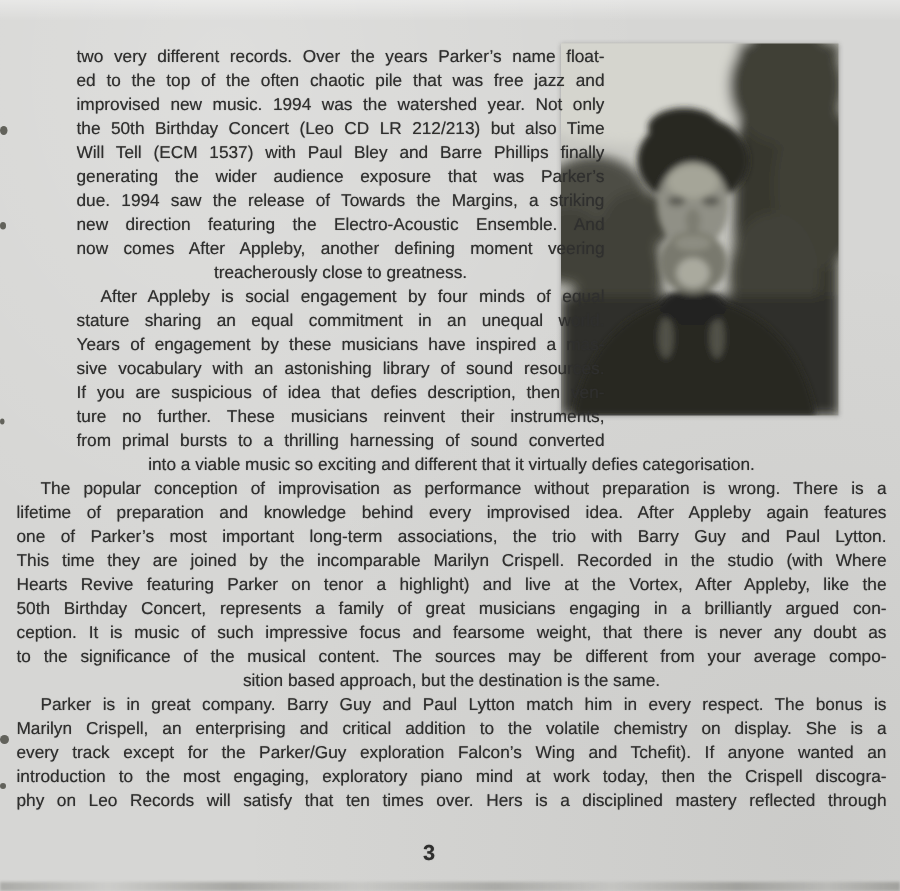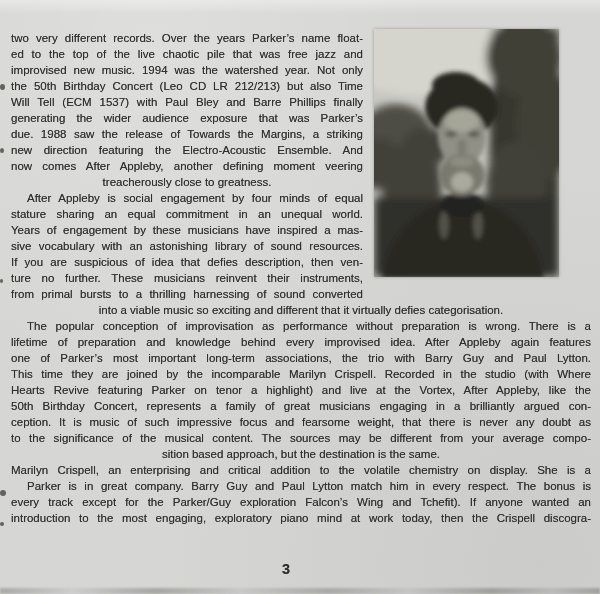--- a/index.html
+++ b/index.html
@@ -29,21 +29,21 @@
 
   
   .body-text{
     position:absolute;left:11px;top:30px;
     font-size:11.5px;line-height:16px;color:var(--ink,#2f2f2e);
     text-shadow:0 0 .6px rgba(47,47,46,.65);
   }
   .line{height:16px;overflow:hidden;text-align:center;}
   .line.just{text-align:justify;}
   .line.just::after{content:"";display:inline-block;width:100%;height:0;}
-  .line.narrow{width:352px;}
+  .line.narrow{width:352px;margin-left:40px;}
   .line.wide{width:580px;}
   .line.ind{text-indent:16px;}
   .it{}
 
   
   .photo{
     position:absolute;left:374px;top:29px;width:185px;height:248px;
     box-shadow:0 0 3px rgba(40,40,36,.35);
     background:var(--sky,#cacac5);
   }
@@ -123,47 +123,48 @@
       <ellipse class="ph-beard" cx="88" cy="146" rx="23" ry="21"></ellipse>
       <ellipse class="ph-mustache" cx="88" cy="133" rx="12" ry="5"></ellipse>
       <ellipse class="ph-beardlight" cx="88" cy="153" rx="11" ry="10"></ellipse>
     </g>
     <rect class="ph-veil" x="0" y="0" width="185" height="248"></rect>
   </svg>
 </figure>
 
 <div class="body-text">
     <div class="line narrow just"><span>two very different records. Over the years Parker’s name float-</span></div>
-    <div class="line narrow just"><span>ed to the top of the live chaotic pile that was free jazz and</span></div>
+    <div class="line narrow just"><span>ed to the top of the often chaotic pile that was free jazz and</span></div>
     <div class="line narrow just"><span>improvised new music. 1994 was the watershed year. Not only</span></div>
     <div class="line narrow just"><span>the </span><span class="it">50th Birthday Concert</span><span> (Leo CD LR 212/213) but also </span><span class="it">Time</span></div>
     <div class="line narrow just"><span class="it">Will Tell</span><span> (ECM 1537) with Paul Bley and Barre Phillips finally</span></div>
     <div class="line narrow just"><span>generating the wider audience exposure that was Parker’s</span></div>
-    <div class="line narrow just"><span>due. 1988 saw the release of </span><span class="it">Towards the Margins</span><span>, a striking</span></div>
+    <div class="line narrow just"><span>due. 1994 saw the release of </span><span class="it">Towards the Margins</span><span>, a striking</span></div>
     <div class="line narrow just"><span>new direction featuring the Electro-Acoustic Ensemble. And</span></div>
     <div class="line narrow just"><span>now comes </span><span class="it">After Appleby</span><span>, another defining moment veering</span></div>
     <div class="line narrow"><span>treacherously close to greatness.</span></div>
     <div class="line narrow just ind"><span class="it">After Appleby</span><span> is social engagement by four minds of equal</span></div>
     <div class="line narrow just"><span>stature sharing an equal commitment in an unequal world.</span></div>
     <div class="line narrow just"><span>Years of engagement by these musicians have inspired a mas-</span></div>
     <div class="line narrow just"><span>sive vocabulary with an astonishing library of sound resources.</span></div>
     <div class="line narrow just"><span>If you are suspicious of idea that defies description, then ven-</span></div>
     <div class="line narrow just"><span>ture no further. These musicians reinvent their instruments,</span></div>
     <div class="line narrow just"><span>from primal bursts to a thrilling harnessing of sound converted</span></div>
     <div class="line wide"><span>into a viable music so exciting and different that it virtually defies categorisation.</span></div>
     <div class="line wide just ind"><span>The popular conception of improvisation as performance without preparation is wrong. There is a</span></div>
     <div class="line wide just"><span>lifetime of preparation and knowledge behind every improvised idea. </span><span class="it">After Appleby</span><span> again features</span></div>
     <div class="line wide just"><span>one of Parker’s most important long-term associations, the trio with Barry Guy and Paul Lytton.</span></div>
     <div class="line wide just"><span>This time they are joined by the incomparable Marilyn Crispell. Recorded in the studio (with </span><span class="it">Where</span></div>
     <div class="line wide just"><span class="it">Hearts Revive</span><span> featuring Parker on tenor a highlight) and live at the Vortex, </span><span class="it">After Appleby</span><span>, like the</span></div>
     <div class="line wide just"><span class="it">50th Birthday Concert</span><span>, represents a family of great musicians engaging in a brilliantly argued con-</span></div>
     <div class="line wide just"><span>ception. It is music of such impressive focus and fearsome weight, that there is never any doubt as</span></div>
     <div class="line wide just"><span>to the significance of the musical content. The sources may be different from your average compo-</span></div>
     <div class="line wide"><span>sition based approach, but the destination is the same.</span></div>
+    <div class="line wide just ind"><span>Parker is in great company. Barry Guy and Paul Lytton match him in every respect. The bonus is</span></div>
     <div class="line wide just"><span>Marilyn Crispell, an enterprising and critical addition to the volatile chemistry on display. She is a</span></div>
-    <div class="line wide just ind"><span>Parker is in great company. Barry Guy and Paul Lytton match him in every respect. The bonus is</span></div>
     <div class="line wide just"><span>every track except for the Parker/Guy exploration </span><span class="it">Falcon’s Wing and Tchefit</span><span>). If anyone wanted an</span></div>
     <div class="line wide just"><span>introduction to the most engaging, exploratory piano mind at work today, then the Crispell discogra-</span></div>
+    <div class="line wide just"><span>phy on Leo Records will satisfy that ten times over. Hers is a disciplined mastery reflected through</span></div>
   </div>
 
 <div class="page-number">3</div>
 
 <div class="scan-bottom-edge"></div>
 
 </body></html>

